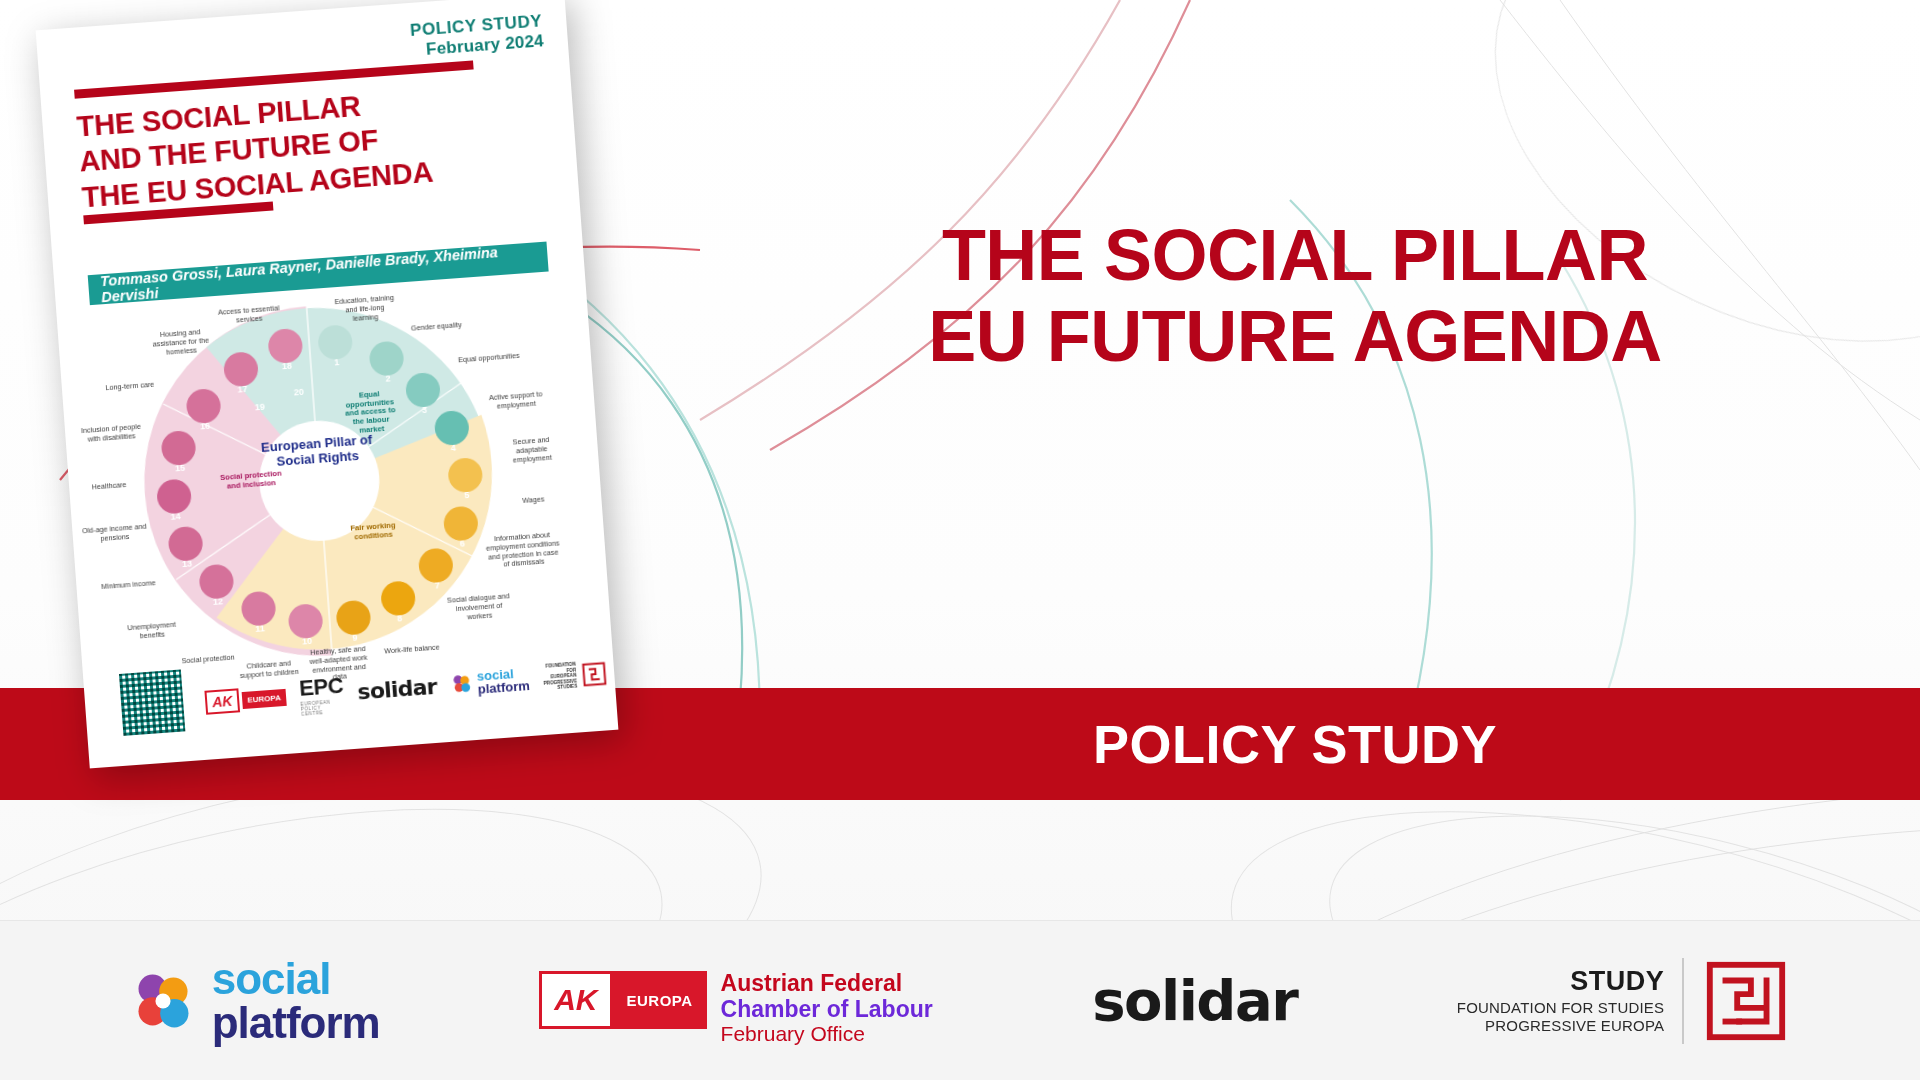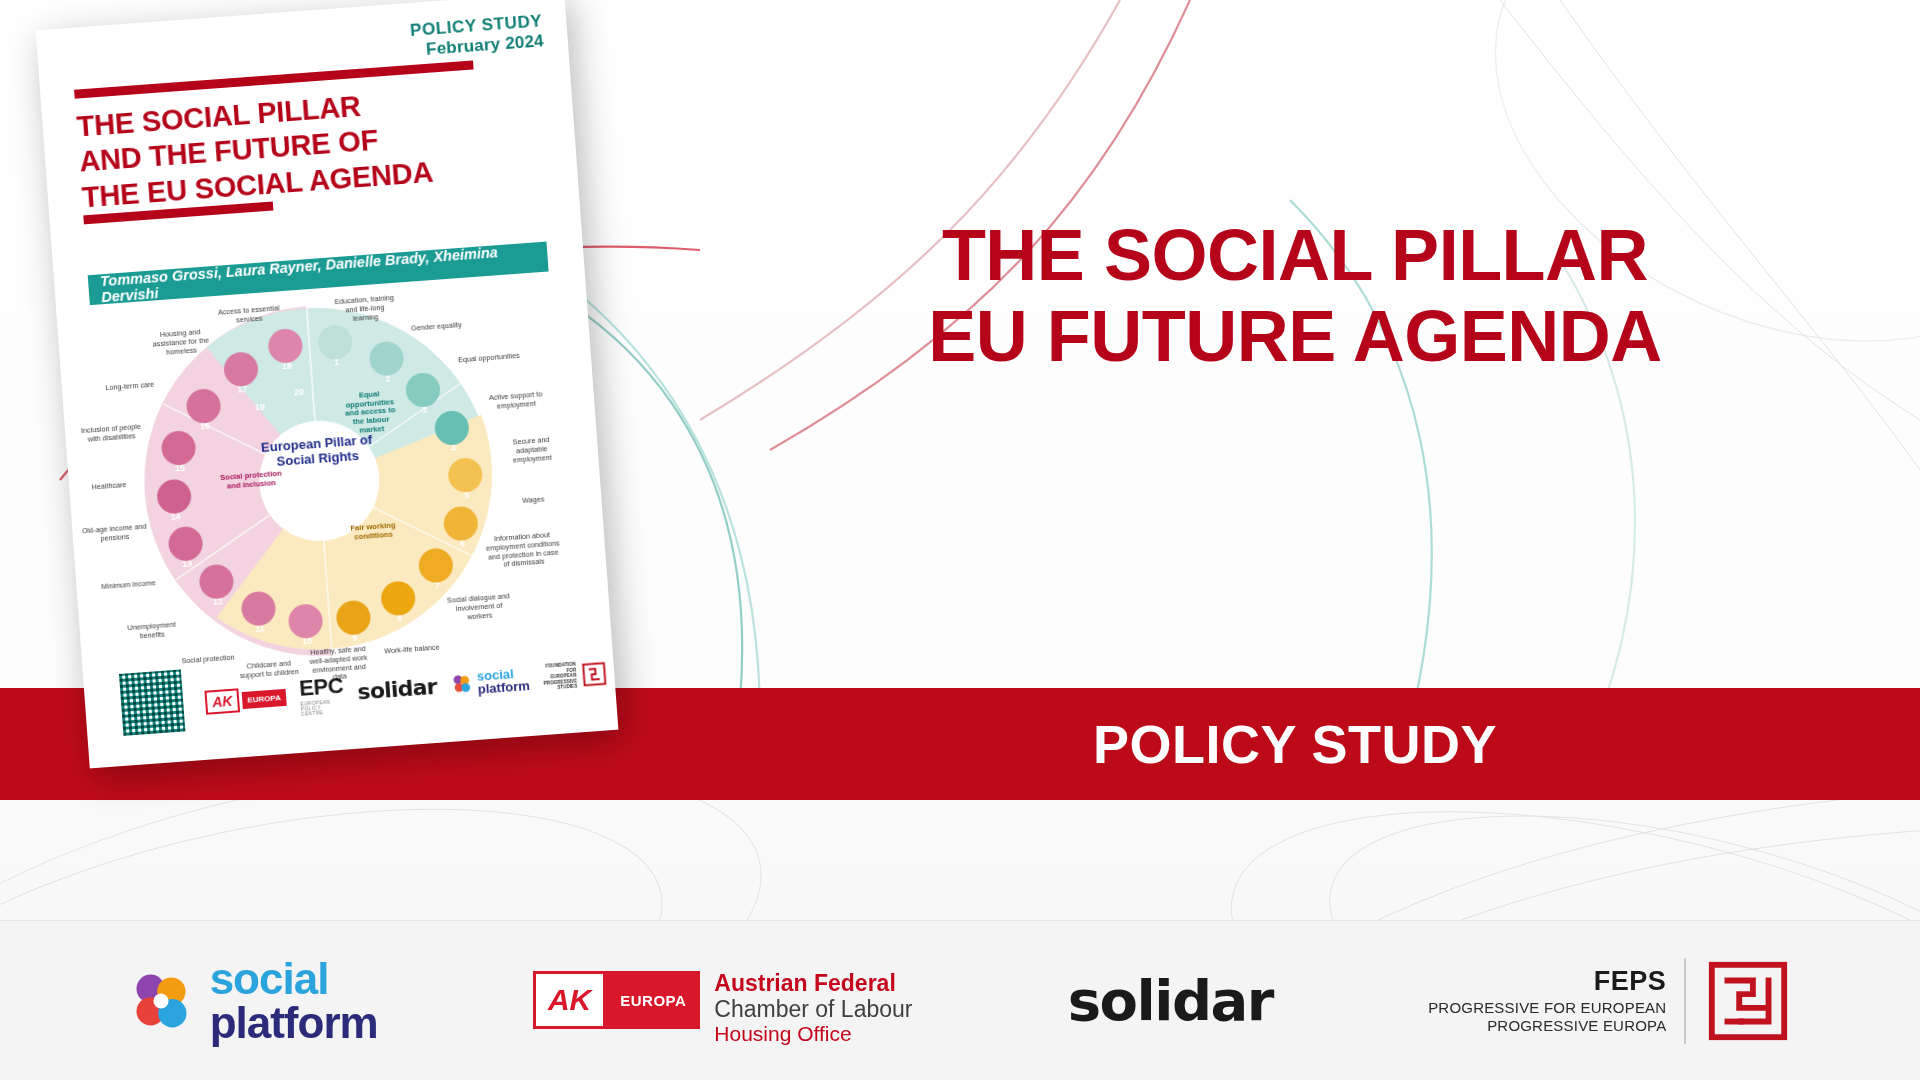--- a/index.html
+++ b/index.html
@@ -88,21 +88,21 @@
     padding: 0 12px; background: #fff;
   }
   .ak-right {
     background: #d8172a; color: #fff;
     font-weight: 700; font-size: 15px;
     display: flex; align-items: center; justify-content: center;
     padding: 0 14px; letter-spacing: 0.5px;
   }
   .ak-text { line-height: 1.12; margin-top: 16px; }
   .ak-text .a1 { font-size: 23px; font-weight: 700; color: #c4071d; }
-  .ak-text .a2 { font-size: 23px; font-weight: 400; color: #404040; }
+  .ak-text .a2 { font-size: 23px; font-weight: 700; color: #6d28d9; }
   .ak-text .a3 { font-size: 21px; font-weight: 400; color: #c4071d; }
 
   
   .solidar-text {
     font-family: "DejaVu Sans", sans-serif;
     font-size: 56px; font-weight: 700; color: #1a1a1a;
     letter-spacing: -1.5px;
   }
 
   
@@ -427,33 +427,33 @@
     </div>
 
     <div class="logo ak-wrap">
       <span class="ak-box">
         <span class="ak-left">AK</span>
         <span class="ak-right">EUROPA</span>
       </span>
       <span class="ak-text">
         <span class="a1" style="display:block">Austrian Federal</span>
         <span class="a2" style="display:block">Chamber of Labour</span>
-        <span class="a3" style="display:block">Housing Office</span>
+        <span class="a3" style="display:block">February Office</span>
       </span>
     </div>
 
     <div class="logo">
       <span class="solidar-text">solidar</span>
     </div>
 
 
     <div class="logo feps-wrap">
       <span class="feps-text">
-        <span class="f1" style="display:block">FEPS</span>
-        <span class="f2" style="display:block">PROGRESSIVE FOR EUROPEAN</span>
+        <span class="f1" style="display:block">STUDY</span>
+        <span class="f2" style="display:block">FOUNDATION FOR STUDIES</span>
         <span class="f2" style="display:block">PROGRESSIVE EUROPA</span>
       </span>
       <span class="feps-div"></span>
       <span class="feps-mark">
         <svg viewBox="0 0 90 90" width="88" height="88">
           <g fill="none" stroke="#c1121f" stroke-width="6" stroke-linecap="square">
             <rect x="8" y="8" width="74" height="74"></rect>
             <path d="M24 24 h26 v14 h-14 v14 h26"></path>
             <path d="M66 24 v42 h-28"></path>
             <path d="M24 66 h14"></path>

